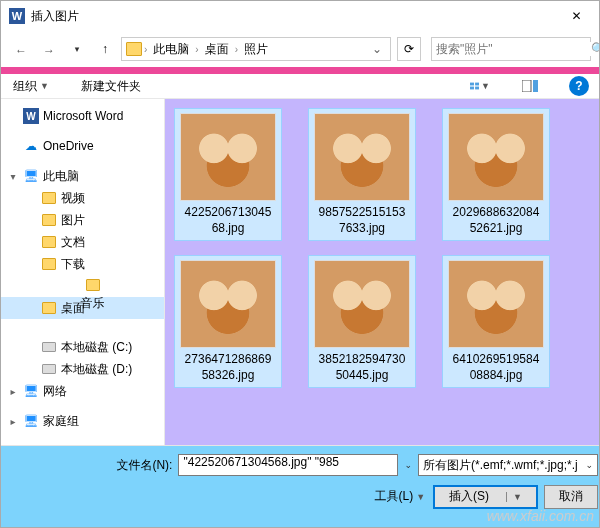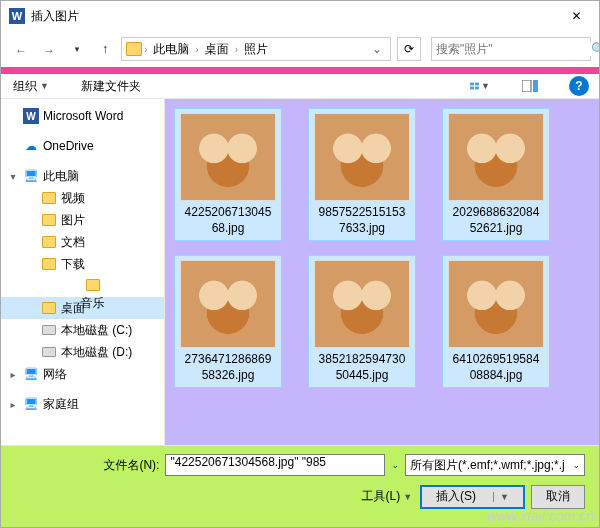--- a/index.html
+++ b/index.html
@@ -34,21 +34,21 @@
 .ico-onedrive{color:#0078d7}
 .ico-pc{color:#1e90ff}
 .ico-folder{width:14px;height:12px;background:#ffd76b;border:1px solid #daa520;border-radius:1px}
 .ico-drive{width:14px;height:10px;background:#ddd;border:1px solid #999;border-radius:1px}
 .filearea{flex:1;overflow:auto;background:#c4b5fd;padding:10px}
 .filegrid{display:flex;flex-wrap:wrap;gap:16px 28px}
 .fileitem{width:106px;cursor:pointer;padding:4px}
 .fileitem.sel{background:#cce8ff;outline:1px solid #99d1ff}
 .thumb{width:96px;height:88px;background:#d49b64;margin:0 auto 4px;border:1px solid #ddd;background-image:radial-gradient(circle at 35% 40%, #f2d2a8 18%, transparent 19%),radial-gradient(circle at 65% 40%, #f2d2a8 18%, transparent 19%),radial-gradient(circle at 50% 60%, #c77832 30%, transparent 31%);}
 .fname{text-align:center;word-break:break-all;line-height:1.3;font-size:12px}
-.footer{border-top:1px solid #e5e5e5;padding:8px 14px 10px;background:#bef264}
+.footer{border-top:1px solid #e5e5e5;padding:8px 1px 10px;background:#7dd3fc}
 .frow{display:flex;align-items:center;gap:6px;margin-bottom:8px;justify-content:flex-end}
 .flabel{white-space:nowrap}
 .fname-input{flex:1;max-width:220px;height:22px;border:1px solid #7a7a7a;padding:0 4px;background:#fff}
 .fname-input input{border:none;outline:none;width:100%}
 .ftype{width:180px;height:22px;border:1px solid #7a7a7a;display:flex;align-items:center;padding:0 4px;background:#fff;gap:4px}
 .ftype span:first-child{flex:1;overflow:hidden;text-overflow:ellipsis;white-space:nowrap}
 .btn{height:24px;padding:0 14px;border:1px solid #888;background:#e1e1e1;cursor:pointer;display:flex;align-items:center;gap:17px}
 .btn.primary{border:2px solid #0078d7}
 .dd{font-size:9px;color:#555}
 .caret{font-size:9px;color:#333}
@@ -175,21 +175,21 @@
         </span>
         <span>音乐</span>
       </div>
       <div class="tree-item selected" style="padding-left: 24px;">
         <span class="tree-exp"></span>
         <span class="tree-ico">
           <div class="ico-folder"></div>
         </span>
         <span>桌面</span>
       </div>
-      <div class="tree-item" style="padding-left: 24px;">
+      <div class="tree-item" style="padding-left: 24px; margin-top: 17px;">
         <span class="tree-exp"></span>
         <span class="tree-ico">
           <div class="ico-drive"></div>
         </span>
         <span>本地磁盘 (C:)</span>
       </div>
       <div class="tree-item" style="padding-left: 24px;">
         <span class="tree-exp"></span>
         <span class="tree-ico">
           <div class="ico-drive"></div>

